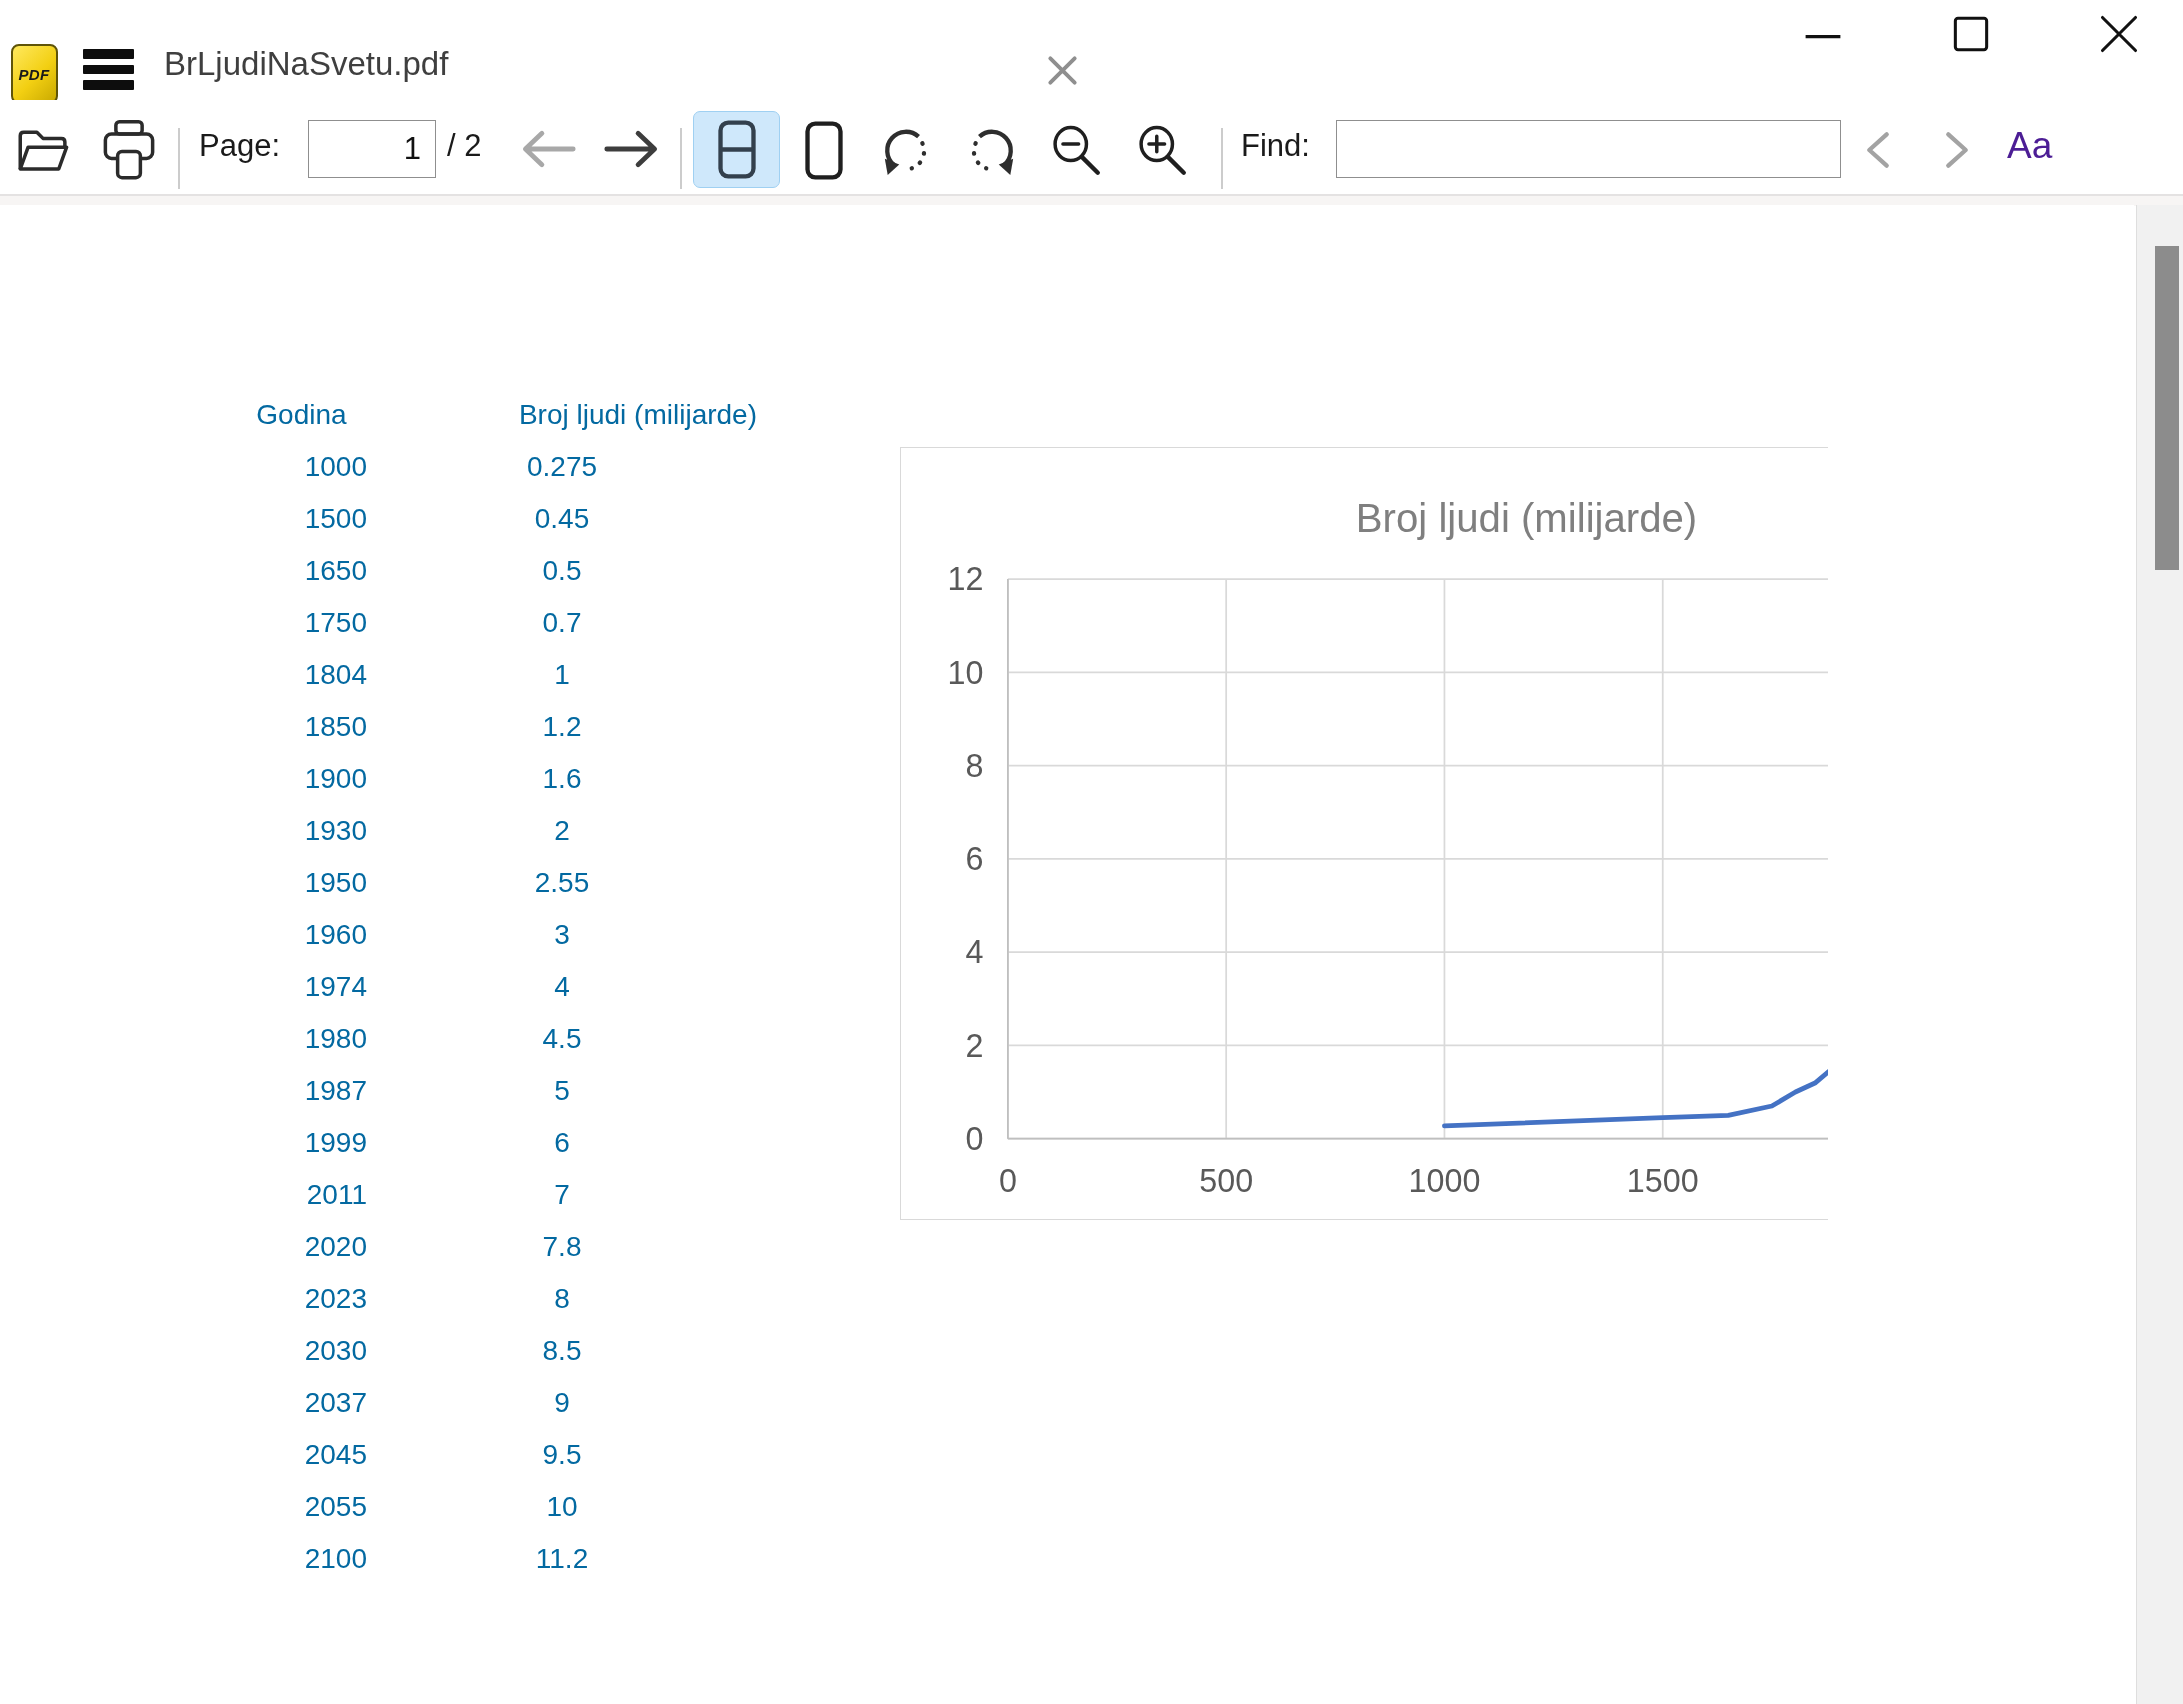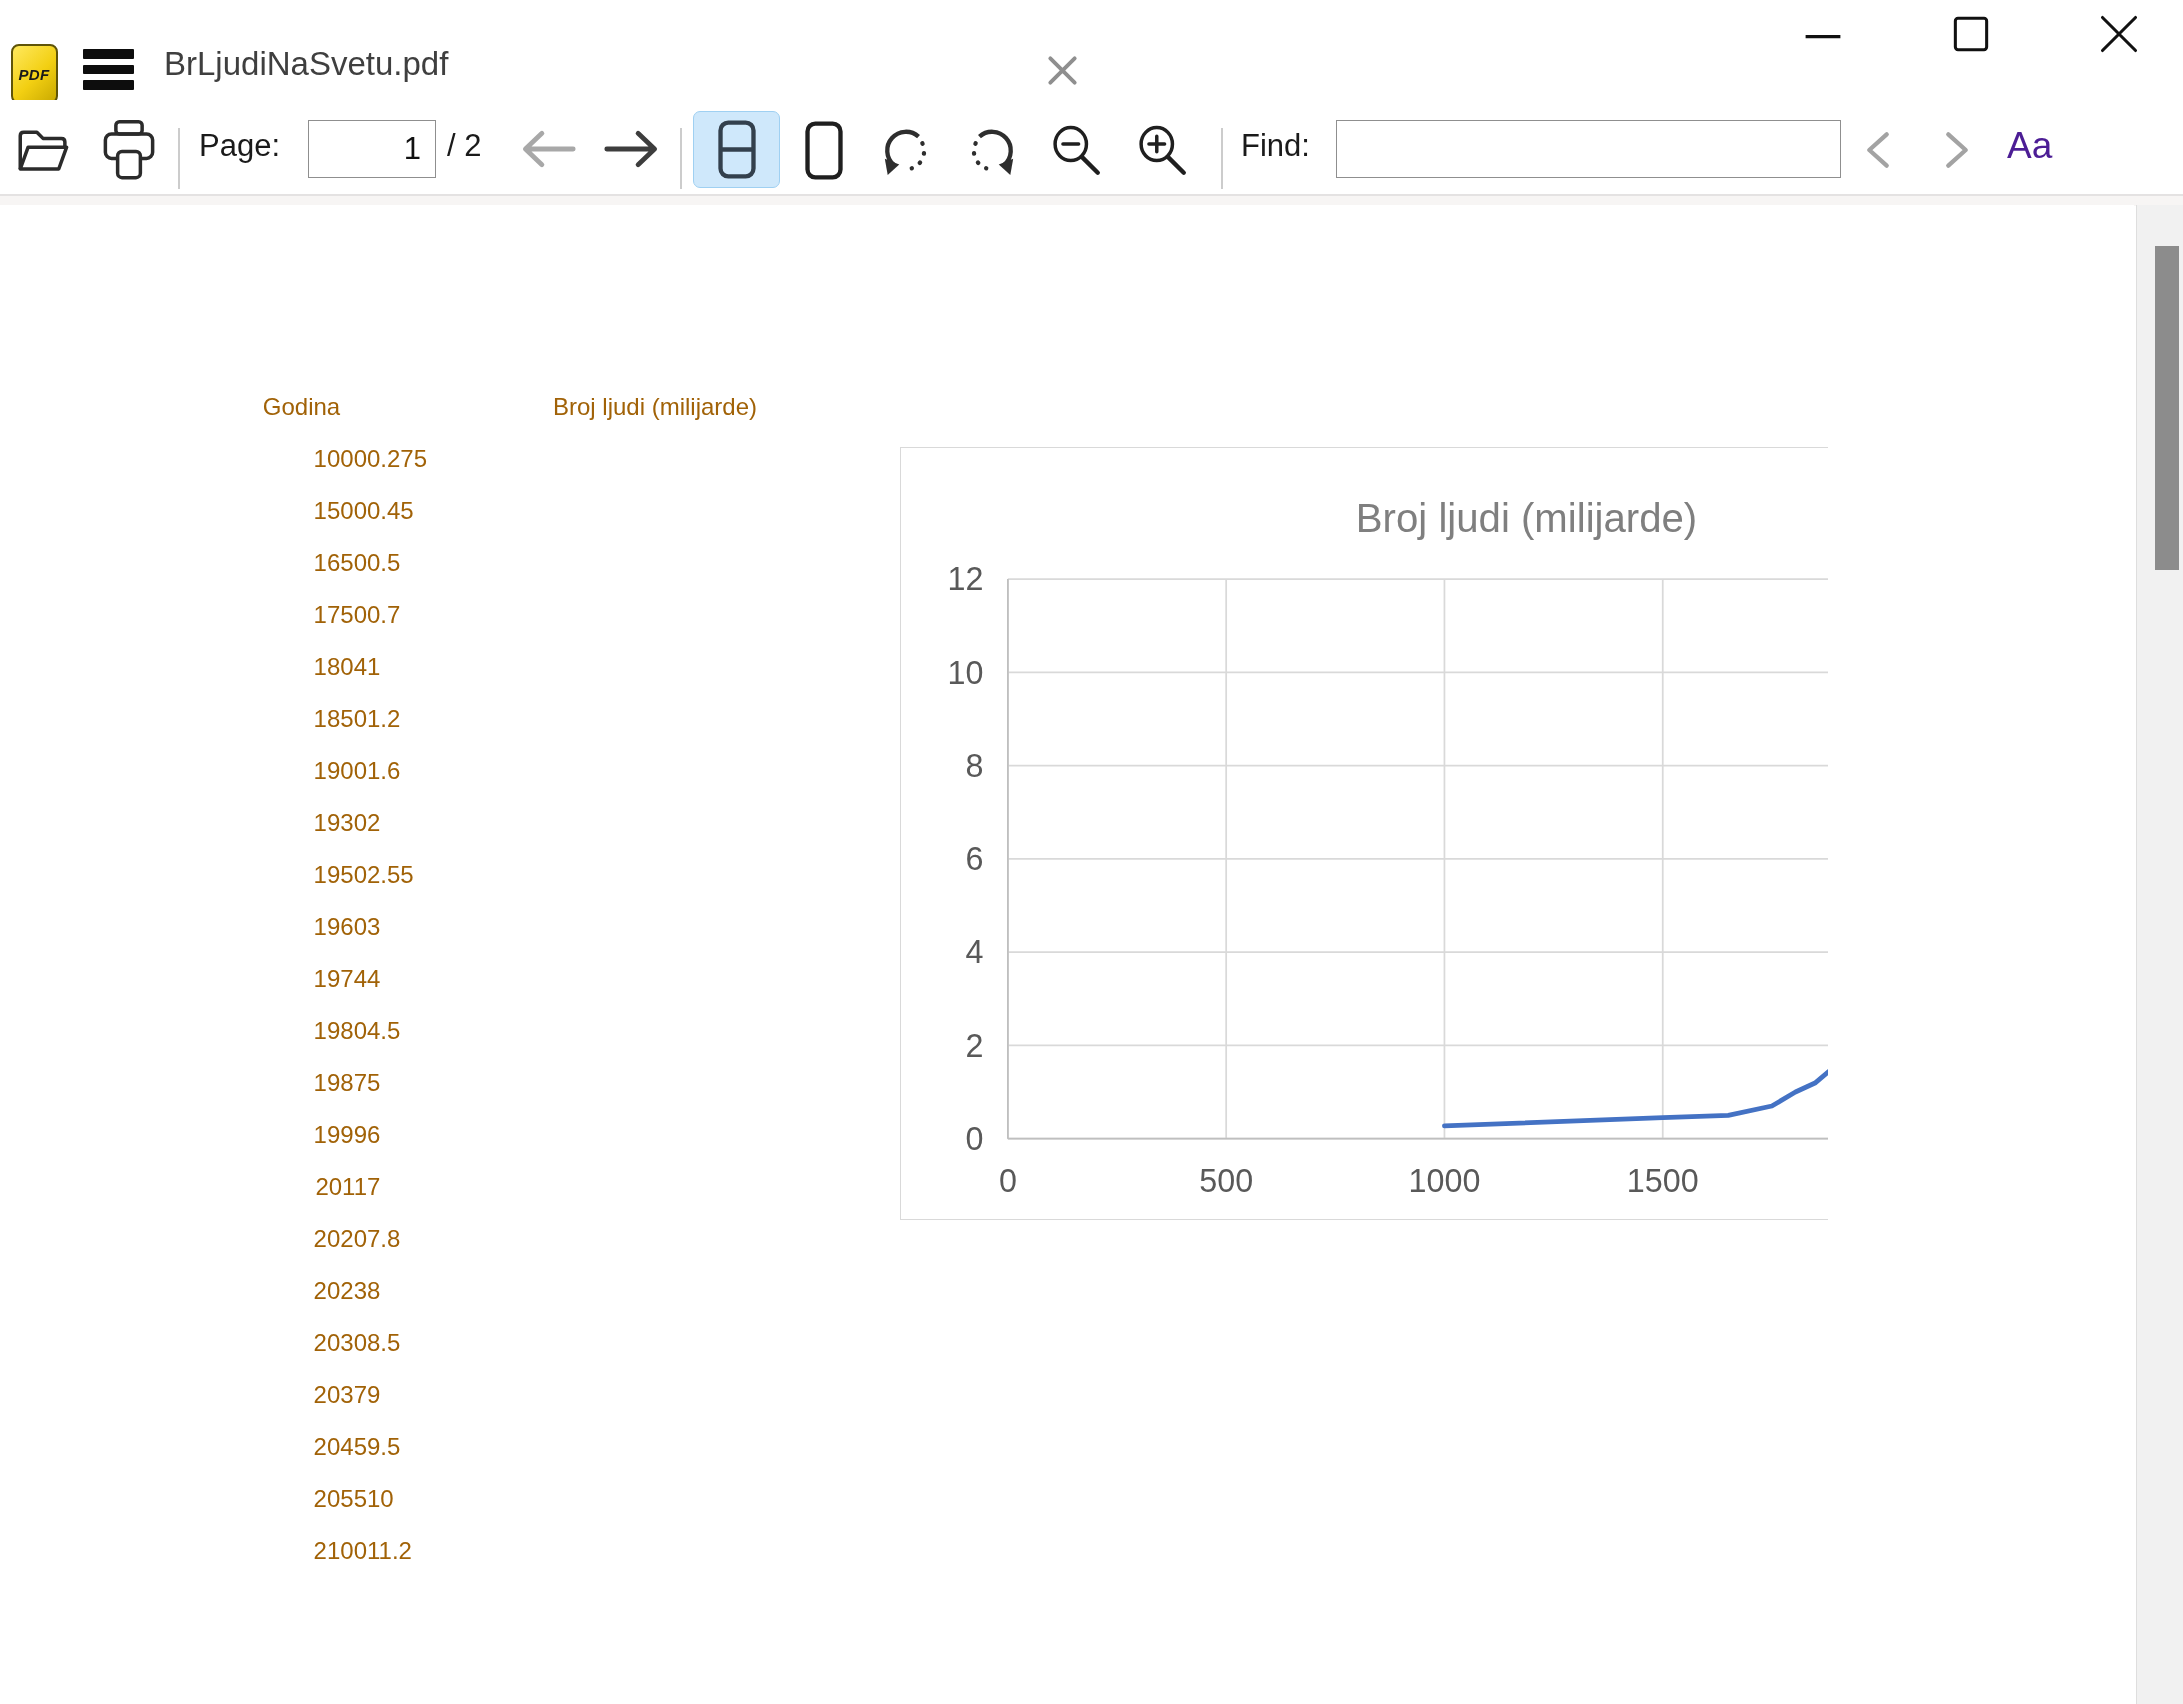--- a/index.html
+++ b/index.html
@@ -38,28 +38,28 @@
   .view-active { position:absolute; left:693px; top:11.4px; width:87px; height:77px;
     background:#cfe8fb; border:1.7px solid #9fd0f2; border-radius:7px;
     display:flex; align-items:center; justify-content:center; cursor:pointer; }
   .match-case { position:absolute; left:2007px; top:24.5px; font-size:37px; color:#4c1d95; cursor:pointer; }
   .toolbar-border { position:absolute; left:0; top:194px; width:2184px; height:1.7px; background:#e4e2e2; }
   .toolbar-shade { position:absolute; left:0; top:196px; width:2184px; height:9.6px; background:#f7f5f4; }
 
   
   .doc { position:absolute; left:0; top:205px; width:2134px; height:1499px; background:#ffffff; }
 
-  .doc-table { position:absolute; left:236px; top:176px; width:521px;
-    font-size:24px; line-height:52px; color:#a16207; }
+  .doc-table { position:absolute; left:236px; top:184px; width:521px;
+    font-size:28px; line-height:52px; color:#0369a1; }
   .doc-table .hrow { display:flex; }
   .doc-table .hrow .c1 { width:131px; text-align:center; }
   .doc-table .hrow .c2 { flex:1; text-align:right; }
   .doc-table .drow { display:flex; }
   .doc-table .drow .c1 { width:131px; text-align:right; }
-  .doc-table .drow .c2 { flex:1; text-align:left; }
+  .doc-table .drow .c2 { flex:1; text-align:center; }
 
   .chart-box { position:absolute; left:900px; top:242px; width:928px; height:773px;
     border-left:1.7px solid #d9d9d9; border-top:1.7px solid #d9d9d9; border-bottom:1.7px solid #d9d9d9;
     background:#ffffff; overflow:hidden; }
   .chart-box svg { display:block; }
 
   
   .scroll-track { position:absolute; left:2136px; top:205px; width:47px; height:1499px;
     background:#f1f1f1; border-left:0.9px solid #dedede; }
   .scroll-thumb { position:absolute; left:18.3px; top:41px; width:23.6px; height:324px; background:#8c8c8c; }

